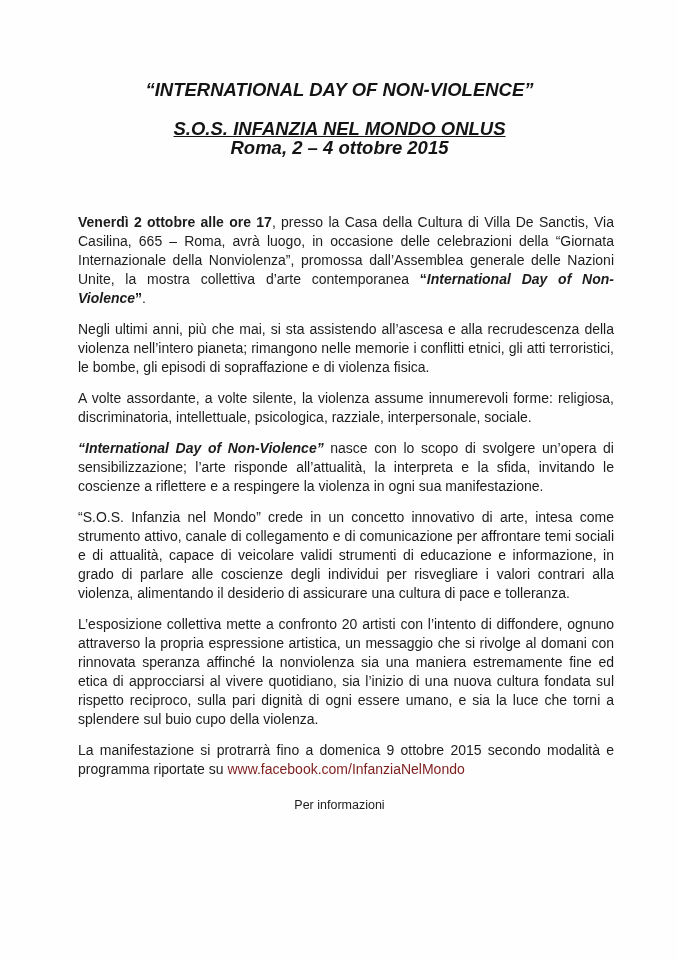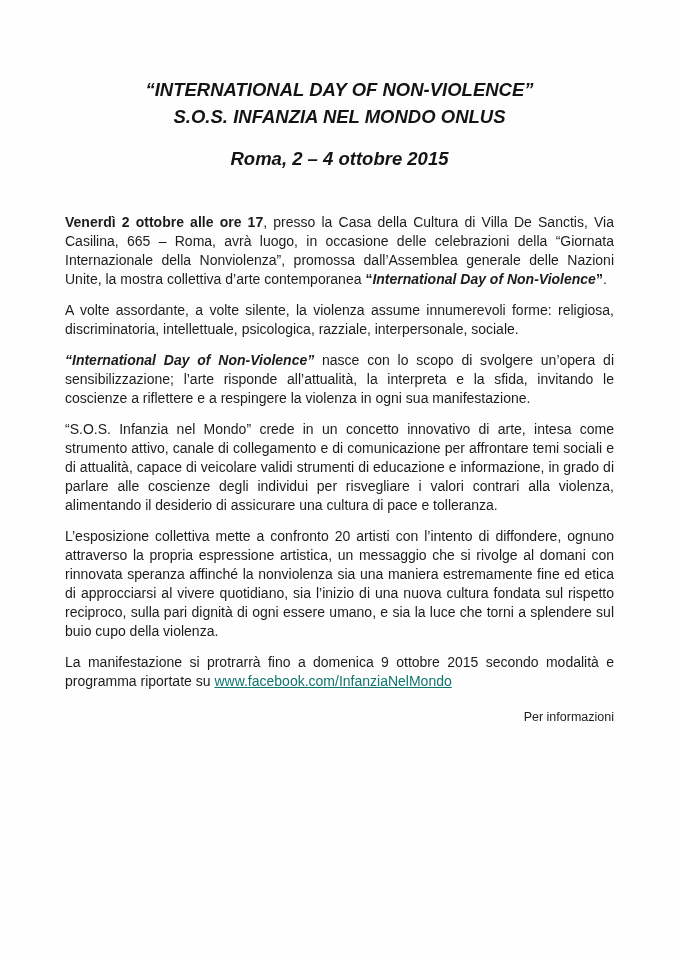--- a/index.html
+++ b/index.html
@@ -27,69 +27,69 @@
       font-size: 18.5px;
       text-align: center;
       margin: 0;
       position: absolute;
       left: 0;
       width: 549px;
       white-space: nowrap;
       color: #141414;
     }
     .t1 { top: 79px; }
-    .t2 { top: 106px; }
-    .t3 { top: 148px; }
+    .t2 { top: 118px; text-decoration: underline; }
+    .t3 { top: 137px; }
 
     .body-text {
       position: absolute;
       left: 0;
       top: 213px;
       width: 549px;
       font-size: 14px;
       line-height: 19px;
     }
     .para {
-      margin: 0 0 12px 0;
+      margin: 0 0 12px 13px;
       text-align: justify;
     }
     b.bi, .bi {
       font-weight: bold;
       font-style: italic;
     }
     .b {
       font-weight: bold;
     }
     .link {
-      color: #0f766e;
-      text-decoration: underline;
+      color: #7f1d1d;
       cursor: pointer;
     }
     .contact {
       margin-top: 18px;
       font-size: 12.5px;
       line-height: 17px;
-      text-align: right;
+      text-align: center;
     }
     .contact div { margin: 0; }
   </style>
 </head>
 <body>
 
 <div class="page">
   <h1 class="title t1">“INTERNATIONAL DAY OF NON-VIOLENCE”</h1>
   <h2 class="title t2">S.O.S. INFANZIA NEL MONDO ONLUS</h2>
   <h3 class="title t3">Roma, 2 – 4 ottobre 2015</h3>
 
   <div class="body-text">
     <p class="para">
       <span class="b">Venerdì 2 ottobre alle ore 17</span><span>, presso la Casa della Cultura di Villa De Sanctis, Via Casilina, 665 – Roma, avrà luogo, in occasione delle celebrazioni della “Giornata Internazionale della Nonviolenza”, promossa dall’Assemblea generale delle Nazioni Unite, la mostra collettiva d’arte contemporanea </span><span class="b">“</span><span class="bi">International Day of Non-Violence</span><span class="b">”</span><span>.</span>
     </p>
 
 
+    <p class="para">Negli ultimi anni, più che mai, si sta assistendo all’ascesa e alla recrudescenza della violenza nell’intero pianeta; rimangono nelle memorie i conflitti etnici, gli atti terroristici, le bombe, gli episodi di sopraffazione e di violenza fisica.</p>
 
     <p class="para">A volte assordante, a volte silente, la violenza assume innumerevoli forme: religiosa, discriminatoria, intellettuale, psicologica, razziale, interpersonale, sociale.</p>
 
     <p class="para">
       <span class="bi">“International Day of Non-Violence”</span><span> nasce con lo scopo di svolgere un’opera di sensibilizzazione; l’arte risponde all’attualità, la interpreta e la sfida, invitando le coscienze a riflettere e a respingere la violenza in ogni sua manifestazione.</span>
     </p>
 
     <p class="para">“S.O.S. Infanzia nel Mondo” crede in un concetto innovativo di arte, intesa come strumento attivo, canale di collegamento e di comunicazione per affrontare temi sociali e di attualità, capace di veicolare validi strumenti di educazione e informazione, in grado di parlare alle coscienze degli individui per risvegliare i valori contrari alla violenza, alimentando il desiderio di assicurare una cultura di pace e tolleranza.</p>
 
     <p class="para">L’esposizione collettiva mette a confronto 20 artisti con l’intento di diffondere, ognuno attraverso la propria espressione artistica, un messaggio che si rivolge al domani con rinnovata speranza affinché la nonviolenza sia una maniera estremamente fine ed etica di approcciarsi al vivere quotidiano, sia l’inizio di una nuova cultura fondata sul rispetto reciproco, sulla pari dignità di ogni essere umano, e sia la luce che torni a splendere sul buio cupo della violenza.</p>

